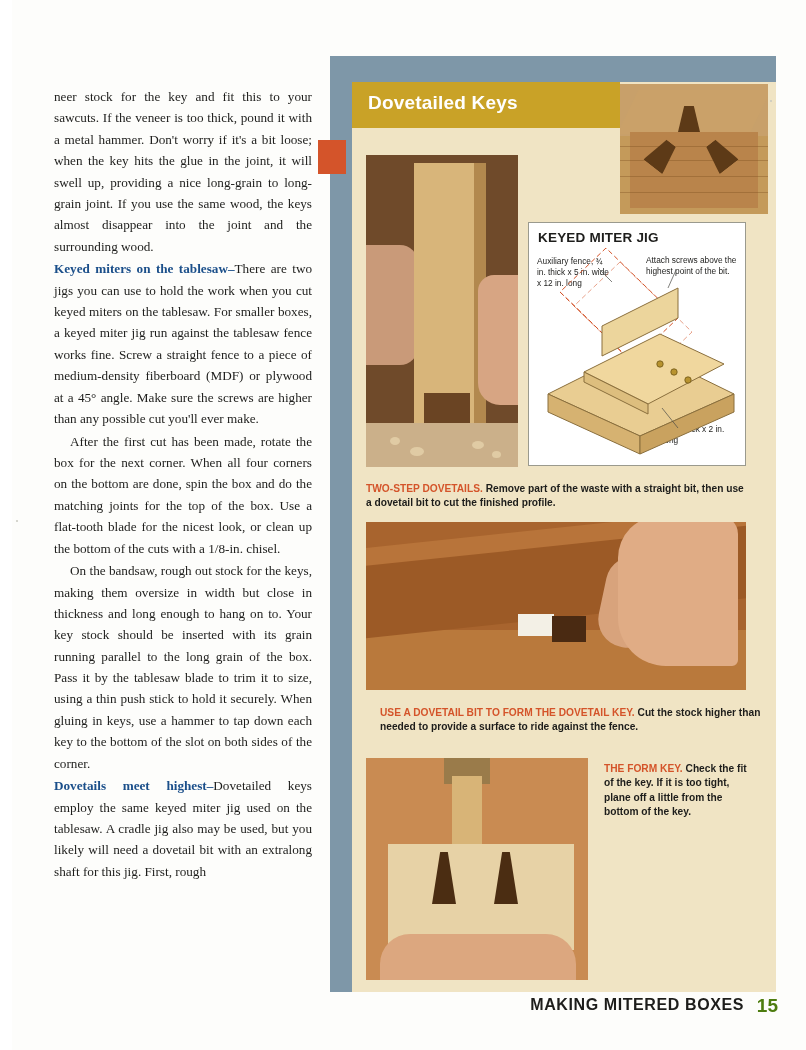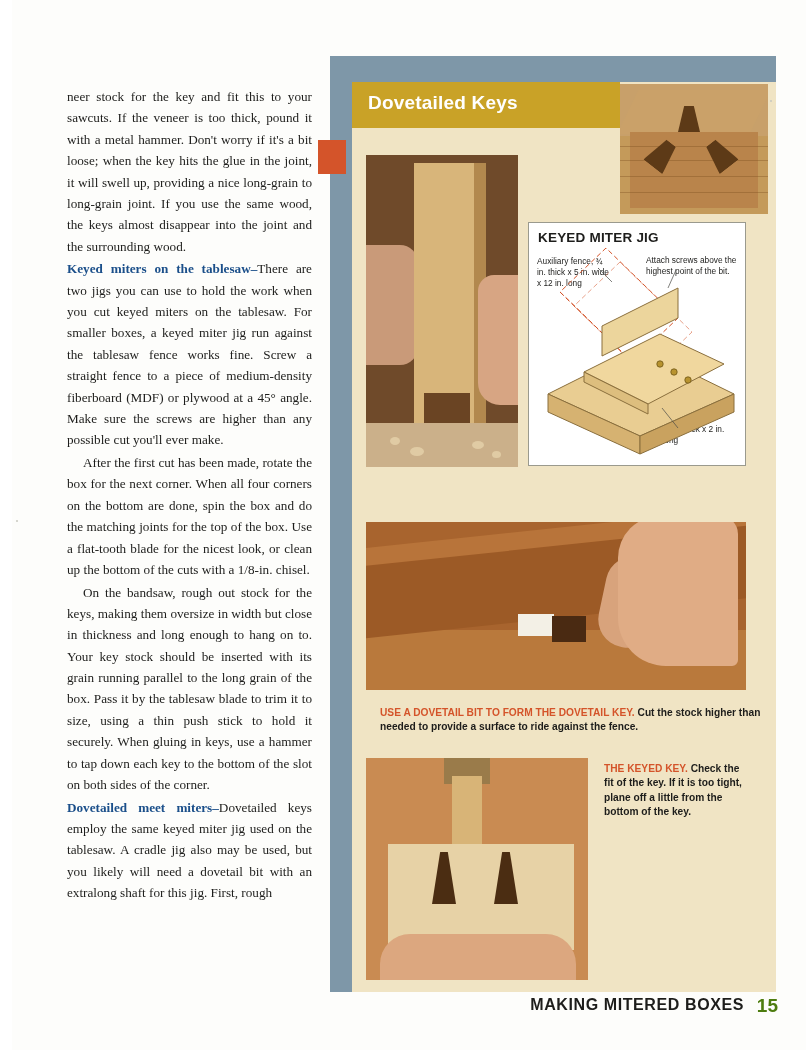--- a/index.html
+++ b/index.html
@@ -36,21 +36,21 @@
     position: absolute;
     left: 54px;
     top: 86px;
     width: 258px;
     font-size: 13.2px;
     line-height: 1.62;
     text-align: justify;
     color: #1d1d1b;
   }
   .text-col p {
-    margin: 0 0 0.1em 13px;
+    margin: 0 0 0.1em 0;
     text-indent: 0;
   }
   .text-col p.indent {
     text-indent: 16px;
   }
   .subhead {
     color: #1b4f8a;
     font-weight: bold;
   }
 
@@ -331,21 +331,21 @@
 
   <div class="text-col">
     <p>neer stock for the key and fit this to your sawcuts. If the veneer is too thick, pound it with a metal hammer. Don't worry if it's a bit loose; when the key hits the glue in the joint, it will swell up, providing a nice long-grain to long-grain joint. If you use the same wood, the keys almost disappear into the joint and the surrounding wood.</p>
     <p>
       <span class="subhead">Keyed miters on the tablesaw–</span><span>There are</span>
       <span>two jigs you can use to hold the work when you cut keyed miters on the tablesaw. For smaller boxes, a keyed miter jig run against the tablesaw fence works fine. Screw a straight fence to a piece of medium-density fiberboard (MDF) or plywood at a 45° angle. Make sure the screws are higher than any possible cut you'll ever make.</span>
     </p>
     <p class="indent">After the first cut has been made, rotate the box for the next corner. When all four corners on the bottom are done, spin the box and do the matching joints for the top of the box. Use a flat-tooth blade for the nicest look, or clean up the bottom of the cuts with a 1/8-in. chisel.</p>
     <p class="indent">On the bandsaw, rough out stock for the keys, making them oversize in width but close in thickness and long enough to hang on to. Your key stock should be inserted with its grain running parallel to the long grain of the box. Pass it by the tablesaw blade to trim it to size, using a thin push stick to hold it securely. When gluing in keys, use a hammer to tap down each key to the bottom of the slot on both sides of the corner.</p>
     <p>
-      <span class="subhead">Dovetailed meet miters–</span><span>Dovetailed keys</span>
+      <span class="subhead">Dovetails meet highest–</span><span>Dovetailed keys</span>
       <span>employ the same keyed miter jig used on the tablesaw. A cradle jig also may be used, but you likely will need a dovetail bit with an extralong shaft for this jig. First, rough</span>
     </p>
   </div>
 
   <div class="panel"></div>
   <div class="panel-left-rail"></div>
   <div class="panel-top-rail"></div>
   <div class="panel-title-band"></div>
   <div class="panel-title">Dovetailed Keys</div>
   <div class="red-tab"></div>
@@ -405,20 +405,23 @@
     <circle cx="146" cy="150" r="3.2" fill="#b8932f" stroke="#6d5516" stroke-width="0.8"></circle>
     <circle cx="160" cy="158" r="3.2" fill="#b8932f" stroke="#6d5516" stroke-width="0.8"></circle>
 
     <g stroke="#4a4a46" stroke-width="0.7" fill="none">
       <path d="M70,46 L84,60"></path>
       <path d="M148,48 L140,66"></path>
       <path d="M150,206 L134,186"></path>
     </g>
   </svg>
 
+  <div class="caption cap-1">
+    <span class="lead">TWO-STEP DOVETAILS.</span><span> Remove part of the waste with a straight bit, then use a dovetail bit to cut the finished profile.</span>
+  </div>
 
   <div class="photo photo-2">
     <div class="p2-bg"></div>
     <div class="p2-fence"></div>
     <div class="p2-board-top"></div>
     <div class="p2-board"></div>
     <div class="p2-key"></div>
     <div class="p2-notch"></div>
     <div class="p2-finger"></div>
     <div class="p2-hand"></div>
@@ -432,21 +435,21 @@
     <div class="p3-bg"></div>
     <div class="p3-tool"></div>
     <div class="p3-key"></div>
     <div class="p3-panel"></div>
     <div class="p3-dark1"></div>
     <div class="p3-dark2"></div>
     <div class="p3-hand"></div>
   </div>
 
   <div class="caption cap-3">
-    <span class="lead">THE KEYED KEY.</span><span> Check the fit of the key. If it is too tight, plane off a little from the bottom of the key.</span>
+    <span class="lead">THE FORM KEY.</span><span> Check the fit of the key. If it is too tight, plane off a little from the bottom of the key.</span>
   </div>
 
   <div class="footer-text">MAKING MITERED BOXES</div>
   <div class="footer-num">15</div>
 
   <div class="speck" style="left:770px; top:100px;"></div>
   <div class="speck" style="left:16px; top:520px;"></div>
 </div>
 
 </body></html>

